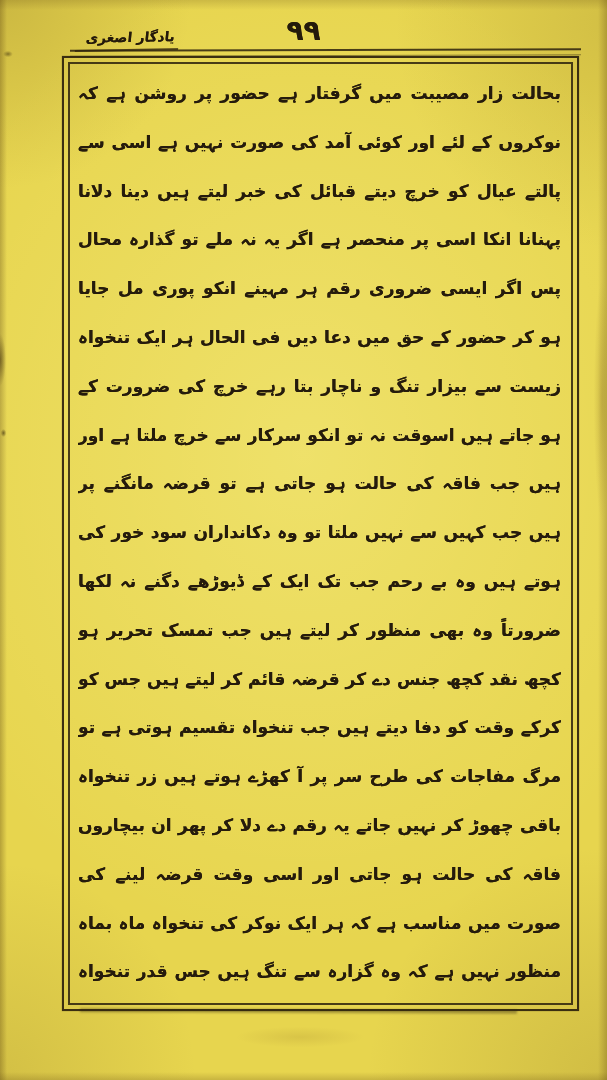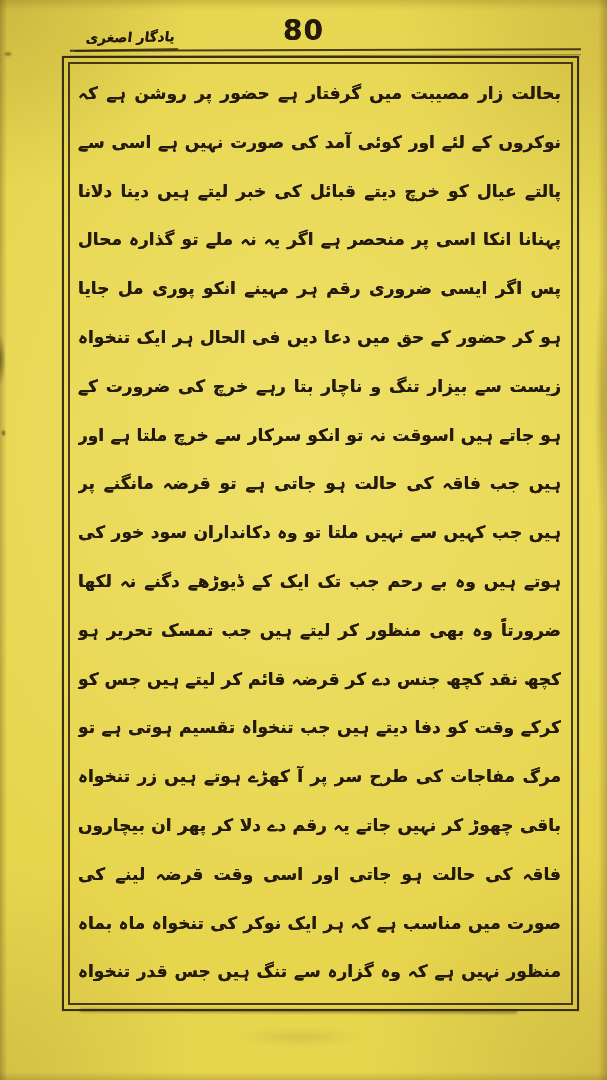--- a/index.html
+++ b/index.html
@@ -137,21 +137,21 @@
     background: radial-gradient(closest-side, rgba(150,120,40,0.18), rgba(150,120,40,0) 80%);
   }
 </style>
 </head>
 <body>
 
 <div class="page">
 
   <div class="running-title">یادگار اصغری</div>
 
-  <div class="page-number">80</div>
+  <div class="page-number">۹۹</div>
 
   <div class="header-rule"></div>
 
   <div class="frame-outer">
     <div class="frame-inner">
       <div class="text-column">
         <div class="line">بحالت زار مصیبت میں گرفتار ہے حضور پر روشن ہے کہ تنخواہ کے بغیر</div>
         <div class="line">نوکروں کے لئے اور کوئی آمد کی صورت نہیں ہے اسی سے وہ اپنا پیٹ</div>
         <div class="line">پالتے عیال کو خرچ دیتے قبائل کی خبر لیتے ہیں دینا دلانا کھانا کھلانا پہننا</div>
         <div class="line">پہنانا انکا اسی پر منحصر ہے اگر یہ نہ ملے تو گذارہ محال زندگی وبال ہو جائے</div>

